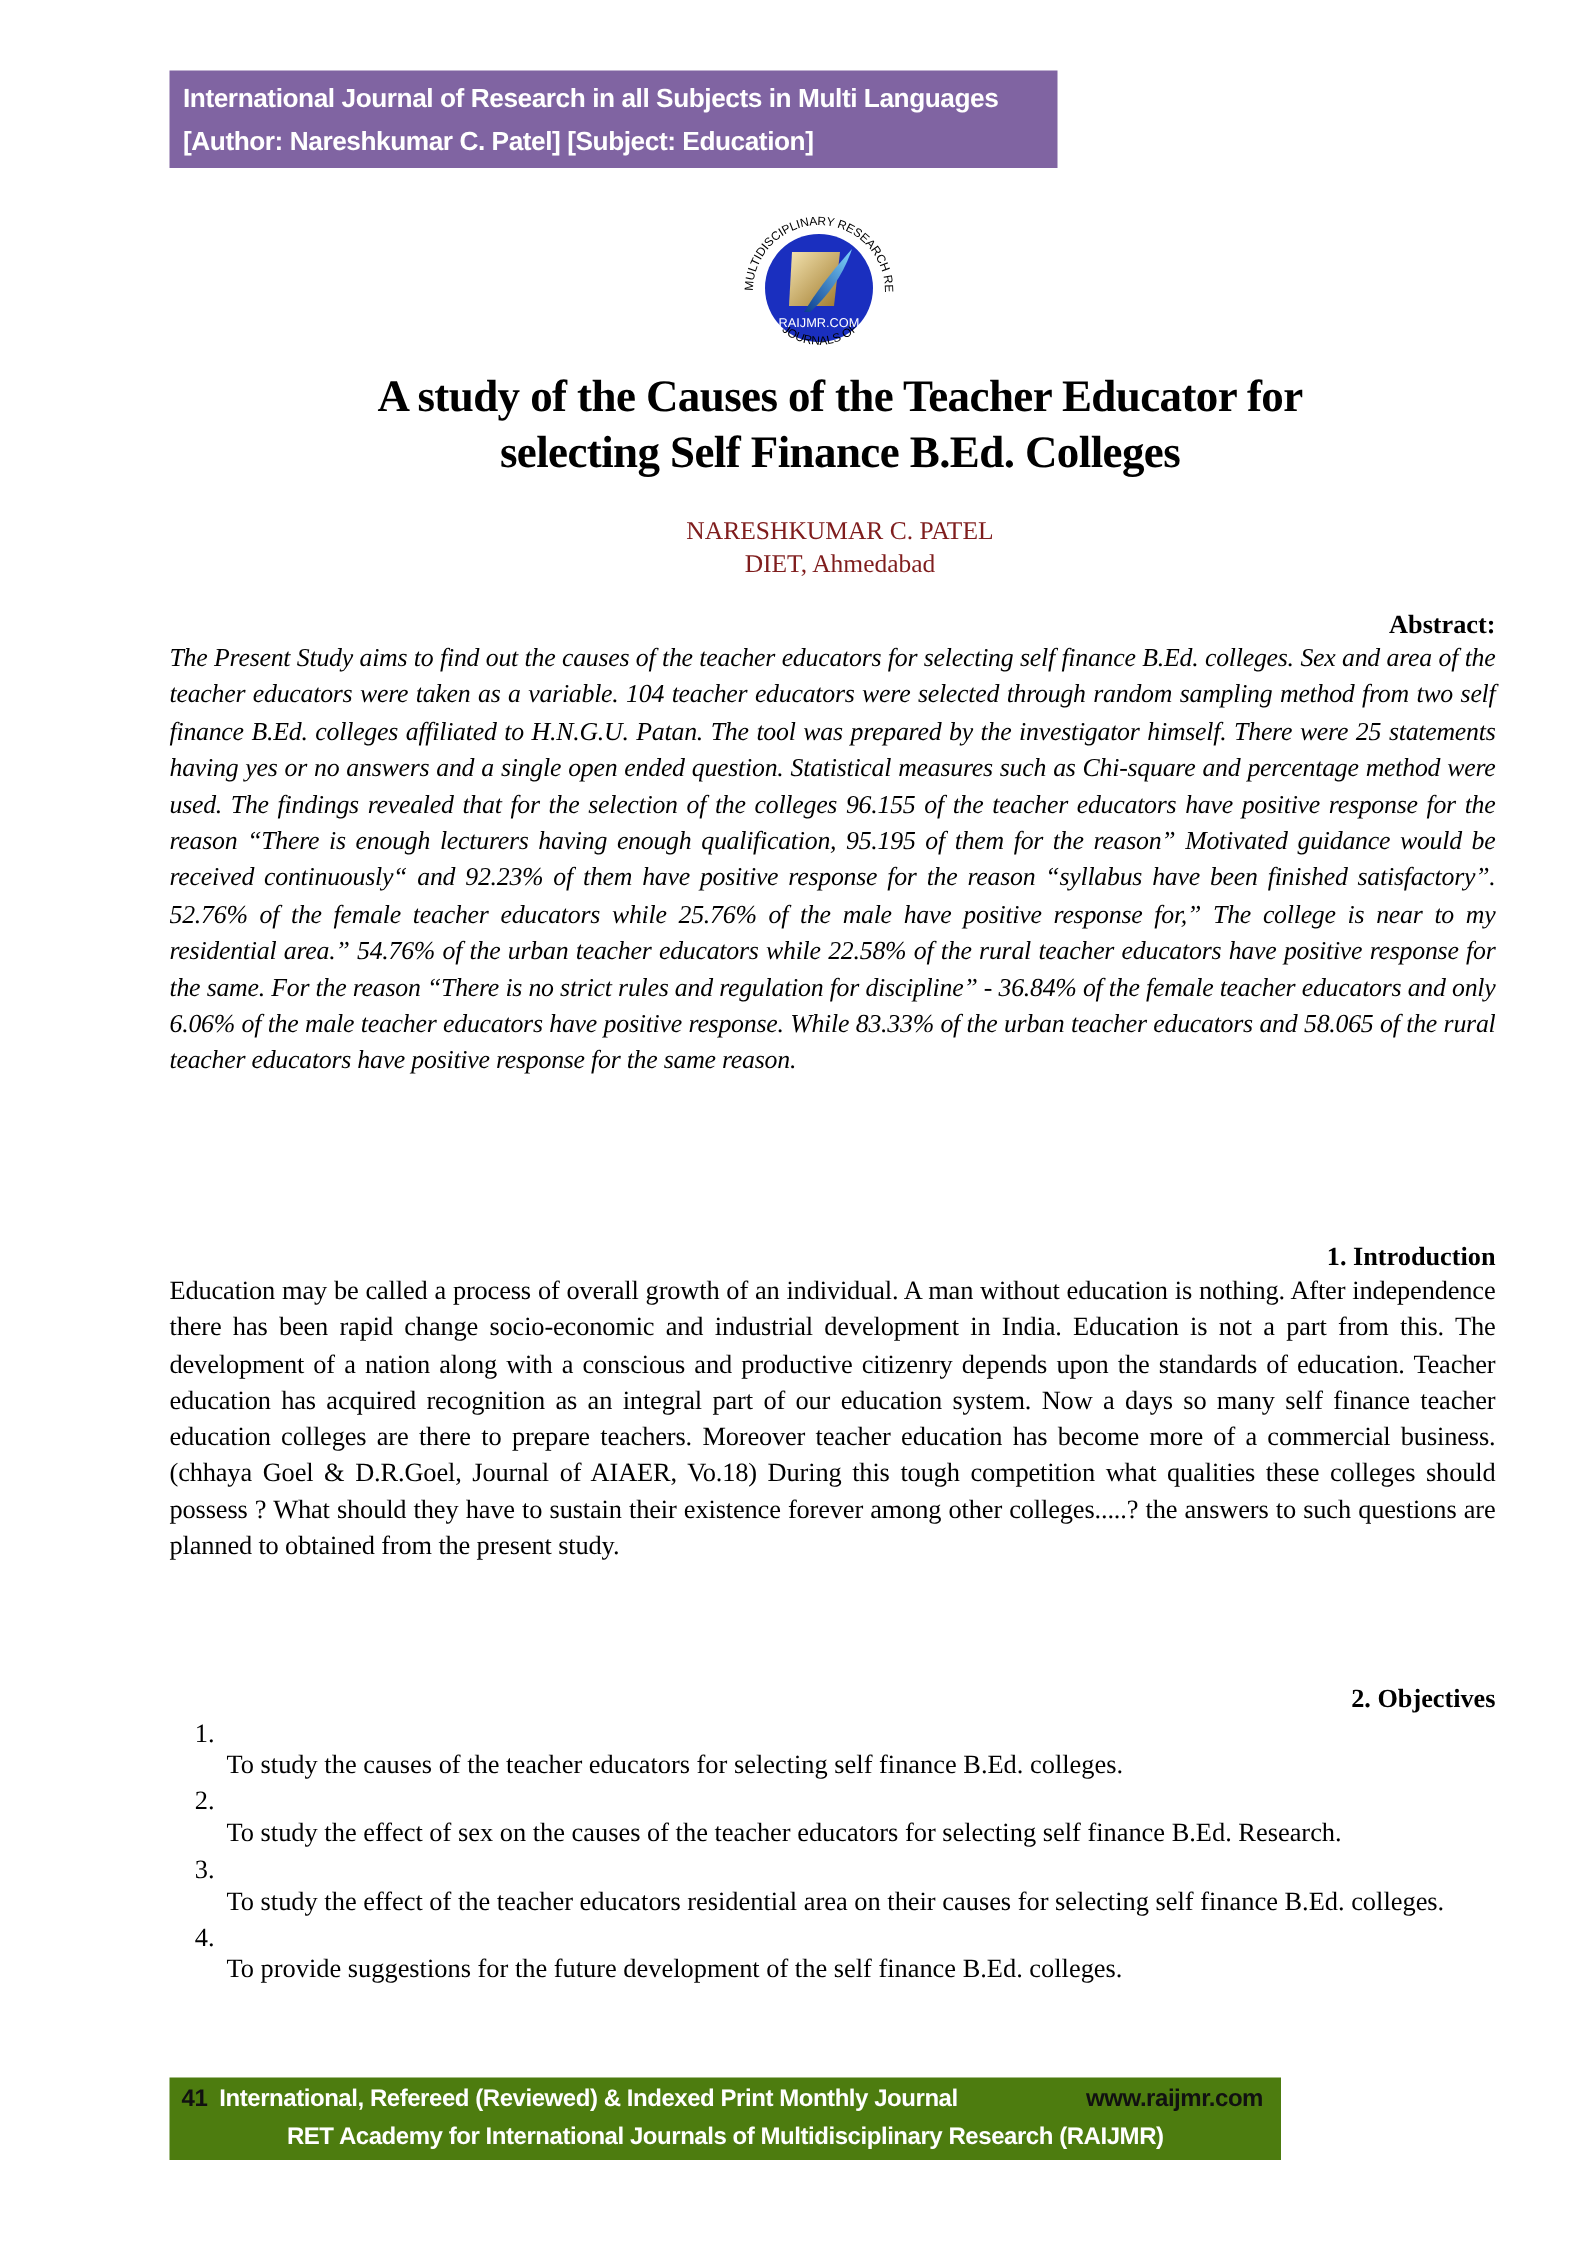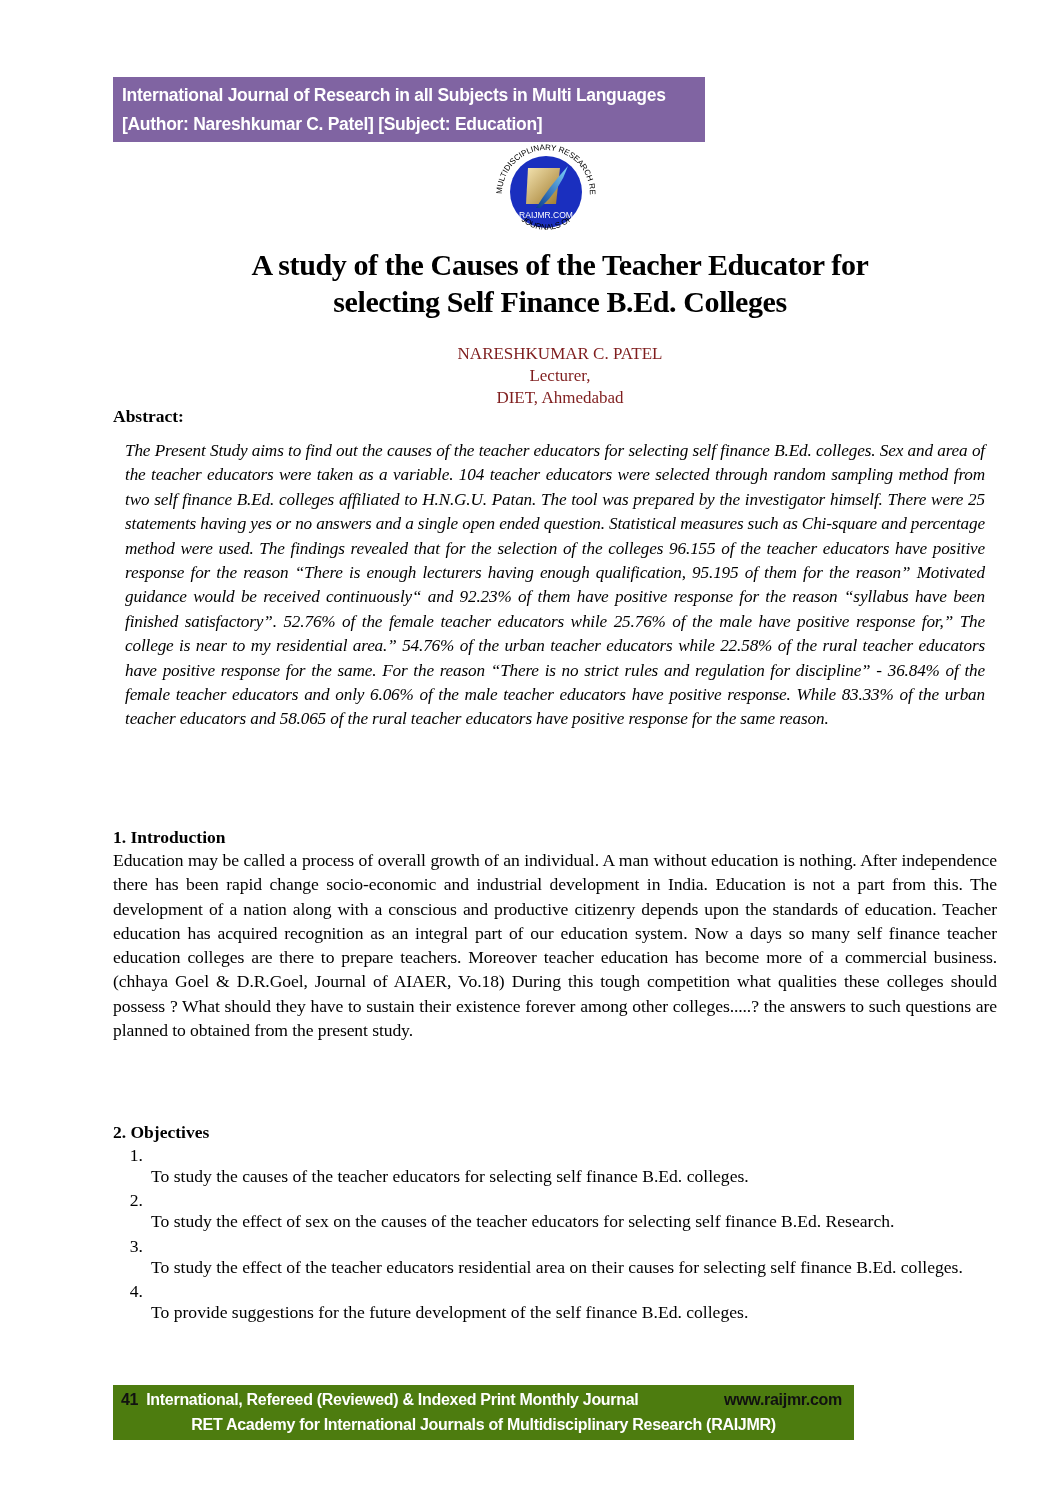--- a/index.html
+++ b/index.html
@@ -1,25 +1,25 @@
 <!DOCTYPE html>
 <html><head>
 <meta charset="utf-8">
 <style>
   html, body { margin: 0; padding: 0; background: #ffffff; }
   body { width: 1059px; height: 1496px; position: relative; overflow: hidden; }
-  .header { position: absolute; left: 113px; top: 77px; width: 894px; height: 65px; display: flex; }
+  .header { position: absolute; left: 113px; top: 47px; width: 894px; height: 65px; display: flex; }
   .header-left { background: #8064a2; width: 592px; height: 100%; color: #ffffff; font-family: "Liberation Sans", sans-serif; font-weight: bold; font-size: 17.5px; line-height: 29px; padding: 4px 0 0 9px; box-sizing: border-box; letter-spacing: -0.3px; }
   .header-right { background: #000000; width: 291px; height: 100%; color: #ffffff; font-family: "Liberation Sans", sans-serif; font-weight: bold; font-size: 17.5px; line-height: 29px; padding: 4px 9px 0 0; box-sizing: border-box; text-align: right; letter-spacing: -0.3px; }
   .logo { position: absolute; left: 486px; top: 138px; width: 120px; height: 106px; }
   .title { position: absolute; left: 110px; top: 246px; width: 900px; text-align: center; font-family: "Liberation Serif", serif; font-weight: bold; font-size: 30px; line-height: 37px; color: #000000; letter-spacing: -0.4px; }
   .author-block { position: absolute; left: 110px; top: 343px; width: 900px; text-align: center; font-family: "Liberation Serif", serif; font-size: 17px; line-height: 22px; color: #7f1d1d; }
   .section { position: absolute; left: 113px; width: 884px; font-family: "Liberation Serif", serif; color: #000; }
-  .sec-heading { font-weight: bold; font-size: 17.5px; line-height: 22px; margin: 0; }
-  .abstract-text { font-style: italic; font-size: 17.2px; line-height: 24.4px; text-align: justify; margin: 12px; letter-spacing: -0.15px; }
+  .sec-heading { font-weight: bold; font-size: 17.5px; line-height: 22px; margin: 0; text-align: right; }
+  .abstract-text { font-style: italic; font-size: 17.2px; line-height: 24.4px; text-align: justify; margin: 0; letter-spacing: -0.15px; }
   .intro-text { font-size: 17.6px; line-height: 24.3px; text-align: justify; margin: 0; letter-spacing: -0.1px; }
   .obj-list { margin: 0; padding: 0; list-style: none; }
   .obj-list li { display: flex; font-size: 17.6px; line-height: 24.3px; text-align: justify; }
   .obj-num { width: 38px; flex: 0 0 38px; text-align: right; padding-right: 8px; box-sizing: border-box; }
   .obj-text { flex: 1; margin-top: 21px; }
   .footer { position: absolute; left: 113px; top: 1385px; width: 741px; height: 55px; background: #4d7c0f; font-family: "Liberation Sans", sans-serif; font-weight: bold; font-size: 16px; color: #ffffff; letter-spacing: -0.3px; }
   .footer-row1 { position: absolute; left: 8px; right: 12px; top: 4px; display: flex; justify-content: space-between; line-height: 22px; }
   .footer-page { color: #111111; margin-right: 8px; }
   .footer-url { color: #111111; }
   .footer-row2 { position: absolute; left: 0; right: 0; top: 29px; text-align: center; line-height: 22px; }
@@ -61,21 +61,20 @@
   </svg>
 </div>
 
 <div class="title">
   <div>A study of the Causes of the Teacher Educator for</div>
   <div>selecting Self Finance B.Ed. Colleges</div>
 </div>
 
 <div class="author-block">
   <div>NARESHKUMAR C. PATEL</div>
-  <div>Lecturer,</div>
   <div>DIET, Ahmedabad</div>
 </div>
 
 <div class="section" style="top:405px;">
   <p class="sec-heading">Abstract:</p>
   <p class="abstract-text">The Present Study aims to find out the causes of the teacher educators for selecting self finance B.Ed. colleges. Sex and area of the teacher educators were taken as a variable. 104 teacher educators were selected through random sampling method from two self finance B.Ed. colleges affiliated to H.N.G.U. Patan. The tool was prepared by the investigator himself. There were 25 statements having yes or no answers and a single open ended question. Statistical measures such as Chi-square and percentage method were used. The findings revealed that for the selection of the colleges 96.155 of the teacher educators have positive response for the reason “There is enough lecturers having enough qualification, 95.195 of them for the reason” Motivated guidance would be received continuously“ and 92.23% of them have positive response for the reason “syllabus have been finished satisfactory”. 52.76% of the female teacher educators while 25.76% of the male have positive response for,” The college is near to my residential area.” 54.76% of the urban teacher educators while 22.58% of the rural teacher educators have positive response for the same. For the reason “There is no strict rules and regulation for discipline” - 36.84% of the female teacher educators and only 6.06% of the male teacher educators have positive response. While 83.33% of the urban teacher educators and 58.065 of the rural teacher educators have positive response for the same reason.</p>
 </div>
 
 <div class="section" style="top:826px;">
   <p class="sec-heading">1. Introduction</p>

